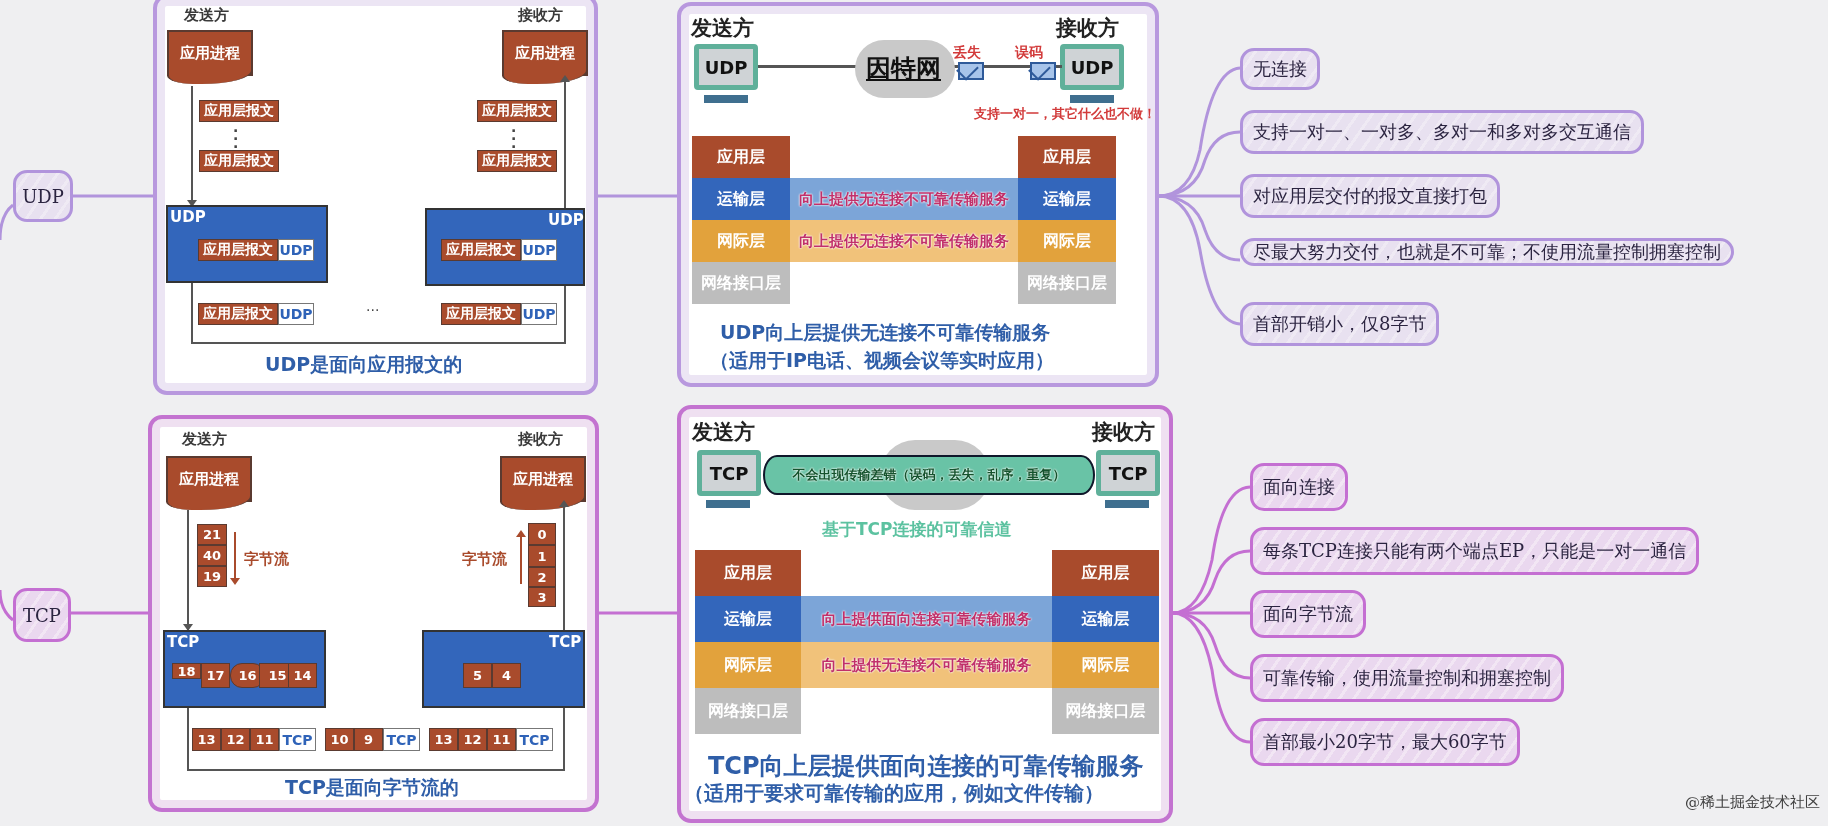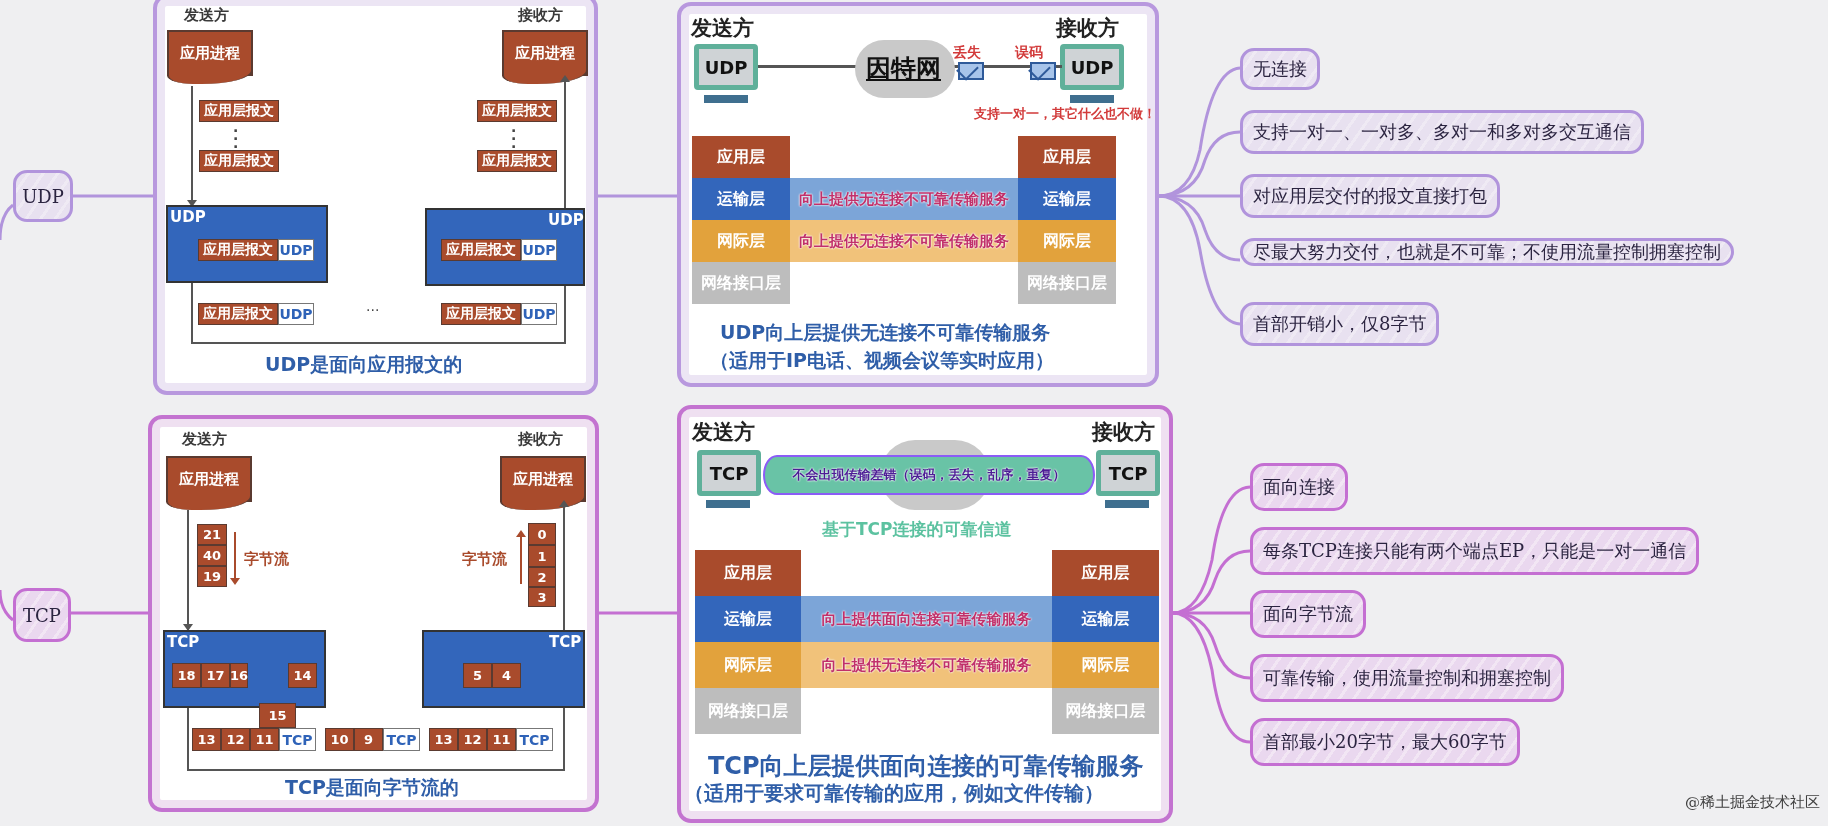--- a/index.html
+++ b/index.html
@@ -56,22 +56,22 @@
              display: flex; align-items: center; justify-content: center; font-weight: bold; font-size: 18px; color: #111; }
   .mbase { position: absolute; width: 44px; height: 8px; background: #3f6f8f; }
 
   .cloud { position: absolute; background: #c9c9c9; border-radius: 40px; }
   .wire { position: absolute; height: 3px; background: #555; }
   .red { position: absolute; color: #d23a3a; font-weight: bold; font-size: 14px; text-shadow: 0 0 2px #fff; white-space: nowrap; }
   .env { position: absolute; width: 26px; height: 18px; background: #a7c4ea; border: 2px solid #2e5a9a; }
   .env::before { content: ""; position: absolute; left: 2px; top: -1px; width: 16px; height: 12px;
                  border-left: 2px solid #2e5a9a; border-bottom: 2px solid #2e5a9a; transform: rotate(-45deg) translate(-2px,-3px); }
 
-  .pipe { position: absolute; background: #69c3a6; border: 2px solid #8b5cf6; border-radius: 14px / 50%; display: flex; align-items: center; justify-content: center;
-          color: #4c1d95; font-weight: bold; font-size: 13px; text-shadow: 0 0 2px #fff, 0 0 2px #fff; white-space: nowrap; font-family: Liberation Serif, serif; }
+  .pipe { position: absolute; background: #69c3a6; border: 2px solid #0f172a; border-radius: 14px / 50%; display: flex; align-items: center; justify-content: center;
+          color: #14532d; font-weight: bold; font-size: 13px; text-shadow: 0 0 2px #fff, 0 0 2px #fff; white-space: nowrap; font-family: Liberation Serif, serif; }
   .teal { position: absolute; color: #5cc2a0; font-weight: bold; font-size: 17px; white-space: nowrap; text-shadow: 0 0 2px #fff; }
 
   .watermark { position: absolute; right: 8px; bottom: 14px; color: #404040; font-size: 15px; font-family: "DejaVu Serif", "Liberation Serif", serif; }
   svg.connectors { position: absolute; left: 0; top: 0; }
 </style>
 </head>
 <body>
 
 <svg class="connectors" width="1828" height="826">
 
@@ -238,24 +238,24 @@
 <div class="abs" style="left:516px; top:530px; width:0; height:0; border-left:5px solid transparent; border-right:5px solid transparent; border-bottom:7px solid #a94b2c;"></div>
 <div class="byte" style="left:528px; top:523px; width:28px; height:22px;">0</div>
 <div class="byte" style="left:528px; top:545px; width:28px; height:22px;">1</div>
 <div class="byte" style="left:528px; top:567px; width:28px; height:20px;">2</div>
 <div class="byte" style="left:528px; top:587px; width:28px; height:20px;">3</div>
 <div class="vline" style="left:563px; top:505px; height:125px;"></div>
 <div class="abs" style="left:559px; top:500px; width:0; height:0; border-left:5px solid transparent; border-right:5px solid transparent; border-bottom:7px solid #555;"></div>
 
 <div class="layerbox" style="left:163px; top:630px; width:163px; height:78px;"></div>
 <div class="layerlbl" style="left:167px; top:633px;">TCP</div>
-<div class="byte" style="left:172px; top:663px; width:29px; height:25px;">18</div>
+<div class="byte" style="left:172px; top:663px; width:29px; height:16px;">18</div>
 <div class="byte" style="left:201px; top:663px; width:29px; height:25px;">17</div>
-<div class="byte" style="left:230px; top:663px; width:18px; height:25px;">16</div>
-<div class="byte" style="left:259px; top:663px; width:37px; height:25px;margin-top:40px;">15</div>
+<div class="byte" style="left:230px; top:663px; width:35px; height:25px;border-radius:12px;">16</div>
+<div class="byte" style="left:259px; top:663px; width:37px; height:25px;">15</div>
 <div class="byte" style="left:288px; top:663px; width:29px; height:25px;">14</div>
 
 <div class="layerbox" style="left:422px; top:630px; width:163px; height:78px;"></div>
 <div class="layerlbl" style="left:549px; top:633px;">TCP</div>
 <div class="byte" style="left:463px; top:663px; width:29px; height:25px;">5</div>
 <div class="byte" style="left:492px; top:663px; width:29px; height:25px;">4</div>
 
 <div class="vline" style="left:187px; top:708px; height:62px;"></div>
 <div class="hline" style="left:187px; top:769px; width:378px;"></div>
 <div class="vline" style="left:563px; top:708px; height:63px;"></div>

